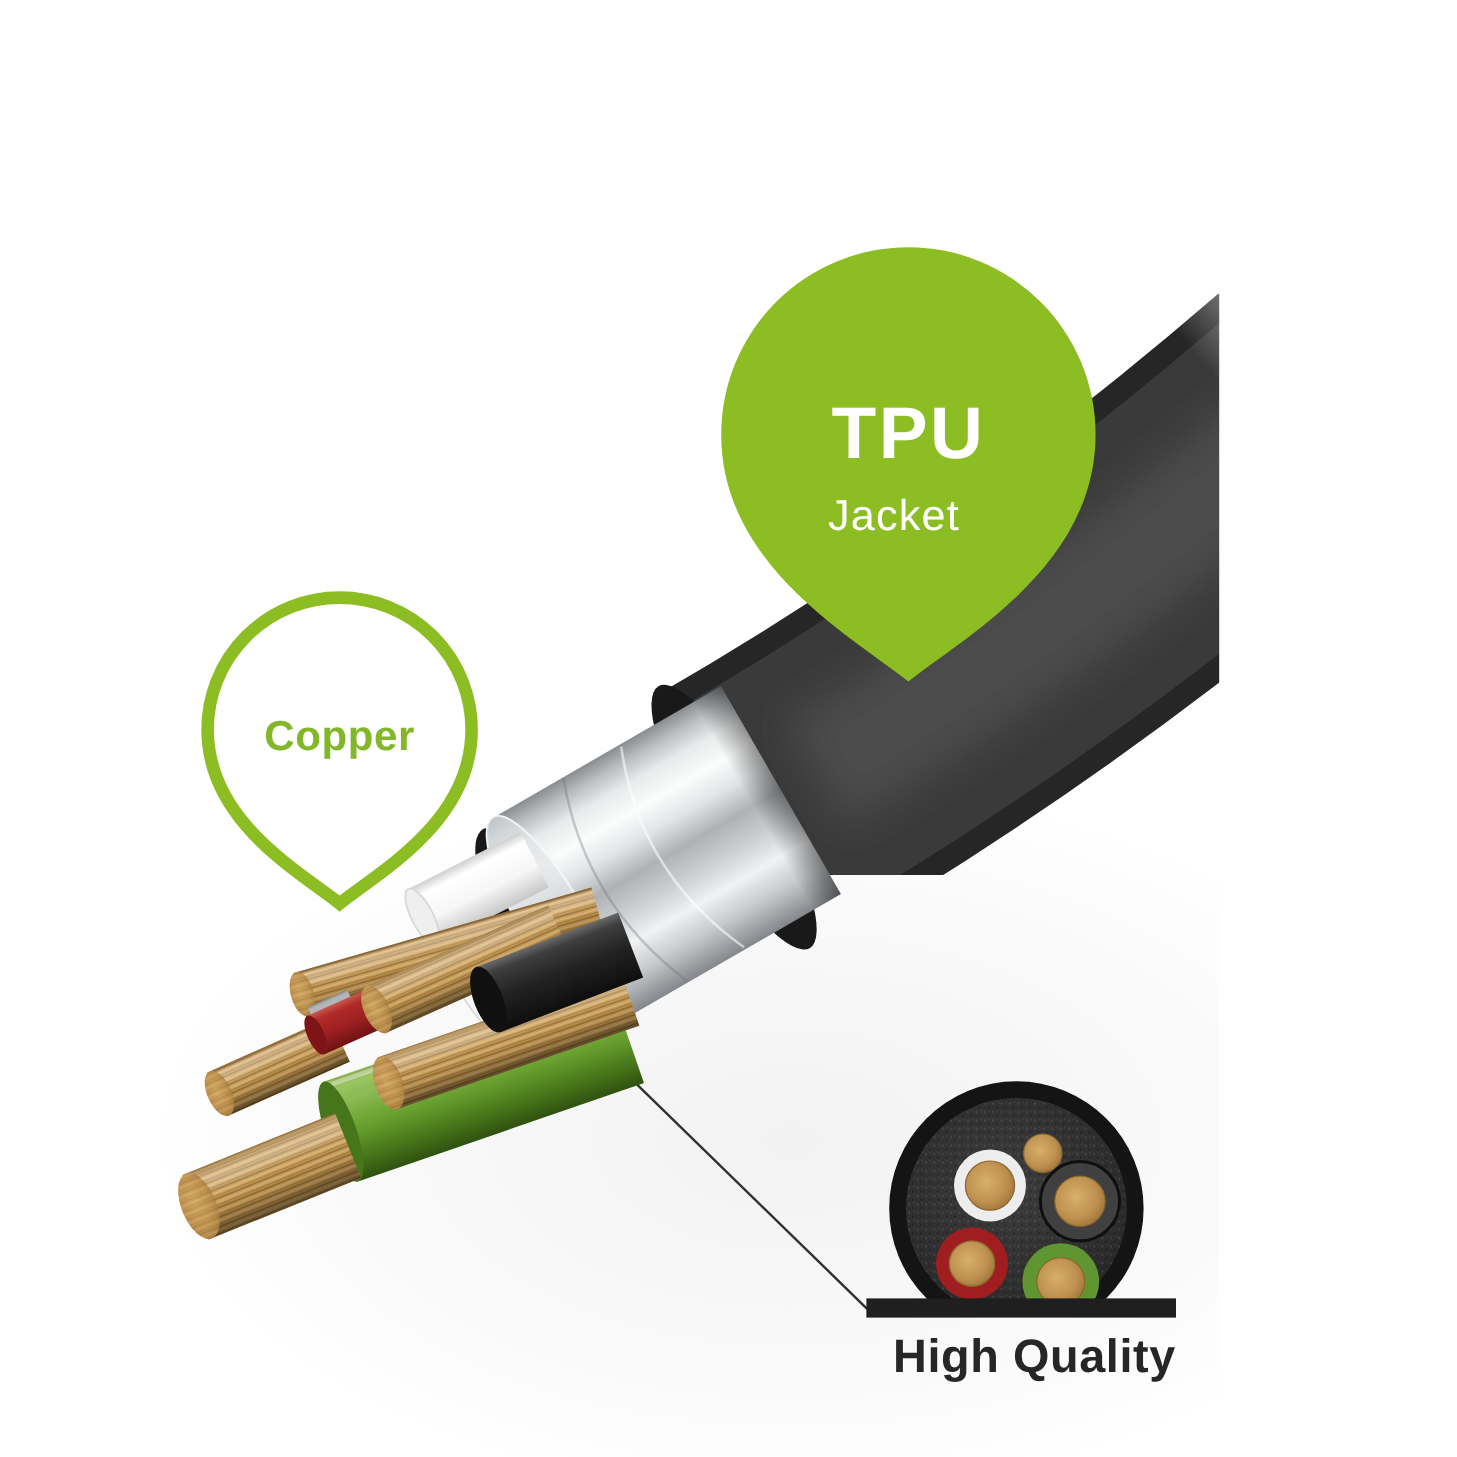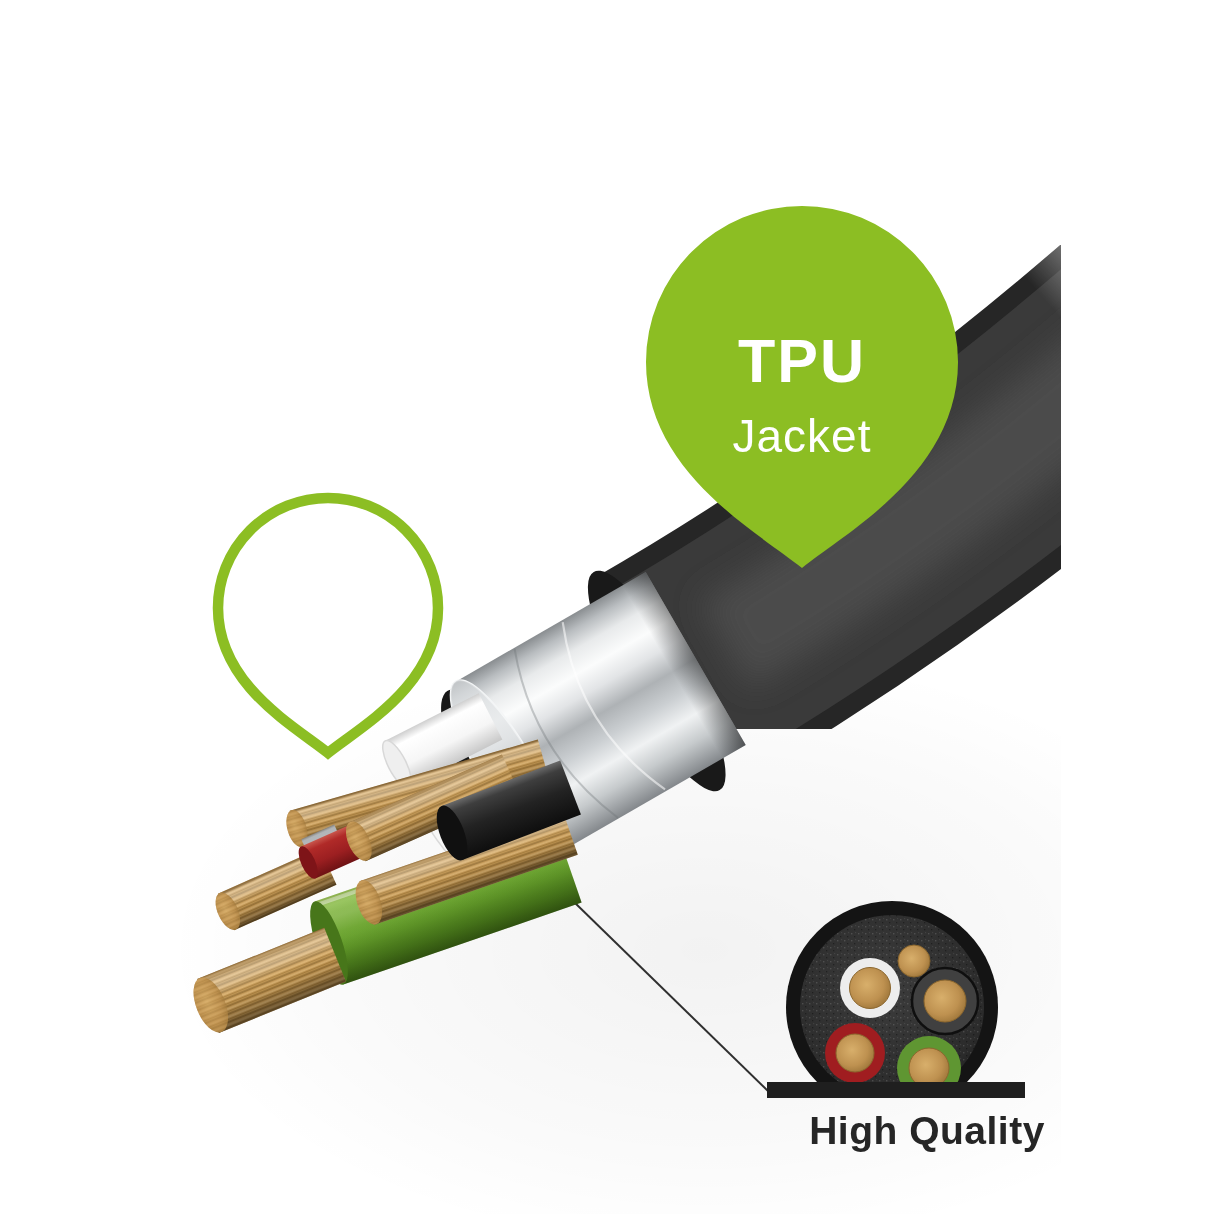--- a/index.html
+++ b/index.html
@@ -1,29 +1,28 @@
 <!DOCTYPE html>
 <html style="--accent: #8CBE23; --tpu-text: #FFFFFF; --copper-text: #82B72A; --caption-color: #262626;"><head>
 <meta charset="utf-8">
 <style>
   html,body{margin:0;padding:0;background:#fff;}
   .stage{
     position:relative;width:1016px;height:1214px;background:#fff;overflow:hidden;
     font-family:"Liberation Sans", sans-serif;
-    margin-left:45px;
   }
   .stage svg{position:absolute;left:0;top:0;}
   .overlay{position:absolute;text-align:center;user-select:none;}
   .tpu-title{left:600px;top:326px;width:314px;font-size:61px;font-weight:bold;
     color:var(--tpu-text,#fff);letter-spacing:2px;}
-  .tpu-sub{left:600px;top:409px;width:314px;font-size:46px;font-weight:normal;
+  .tpu-sub{left:588px;top:409px;width:314px;font-size:36px;font-weight:normal;
     color:var(--tpu-text,#fff);letter-spacing:1px;}
   .copper-label{left:166px;top:593px;width:234px;font-size:35px;font-weight:bold;
     color:var(--copper-text,#8CBE23);line-height:1.2;letter-spacing:0.5px;}
-  .caption{left:732px;top:1109px;width:300px;font-size:39px;font-weight:bold;
+  .caption{left:712px;top:1109px;width:300px;font-size:39px;font-weight:bold;
     color:var(--caption-color,#262626);letter-spacing:0.5px;}
   .tpu-balloon-path{fill:var(--accent,#8CBE23);}
   .copper-balloon-path{fill:#ffffff;stroke:var(--accent,#8CBE23);stroke-width:10.5;}
 </style>
 </head>
 <body>
 
 <div class="stage">
 
 <svg width="1214" height="1214" viewBox="0 0 1214 1214">
@@ -247,16 +246,17 @@
     <rect x="722" y="1082" width="258" height="16" fill="#1F1F1F"></rect>
   </g>
 
   <path class="tpu-balloon-path" d="M 757 568 C 710.2 530.5 601 471.2 601 362 A 156 156 0 1 1 913 362 C 913 471.2 803.8 530.5 757 568 Z"></path>
   <path class="copper-balloon-path" d="M 283 753 C 250 726.5 173 684.8 173 608 A 110 110 0 1 1 393 608 C 393 684.8 316 726.5 283 753 Z"></path>
 </svg>
 
 <div class="overlay tpu-title">TPU</div>
 <div class="overlay tpu-sub">Jacket</div>
 <div class="overlay copper-label">
+  <div>Copper</div>
 </div>
 <div class="overlay caption">High Quality</div>
 
 </div>
 
 </body></html>

